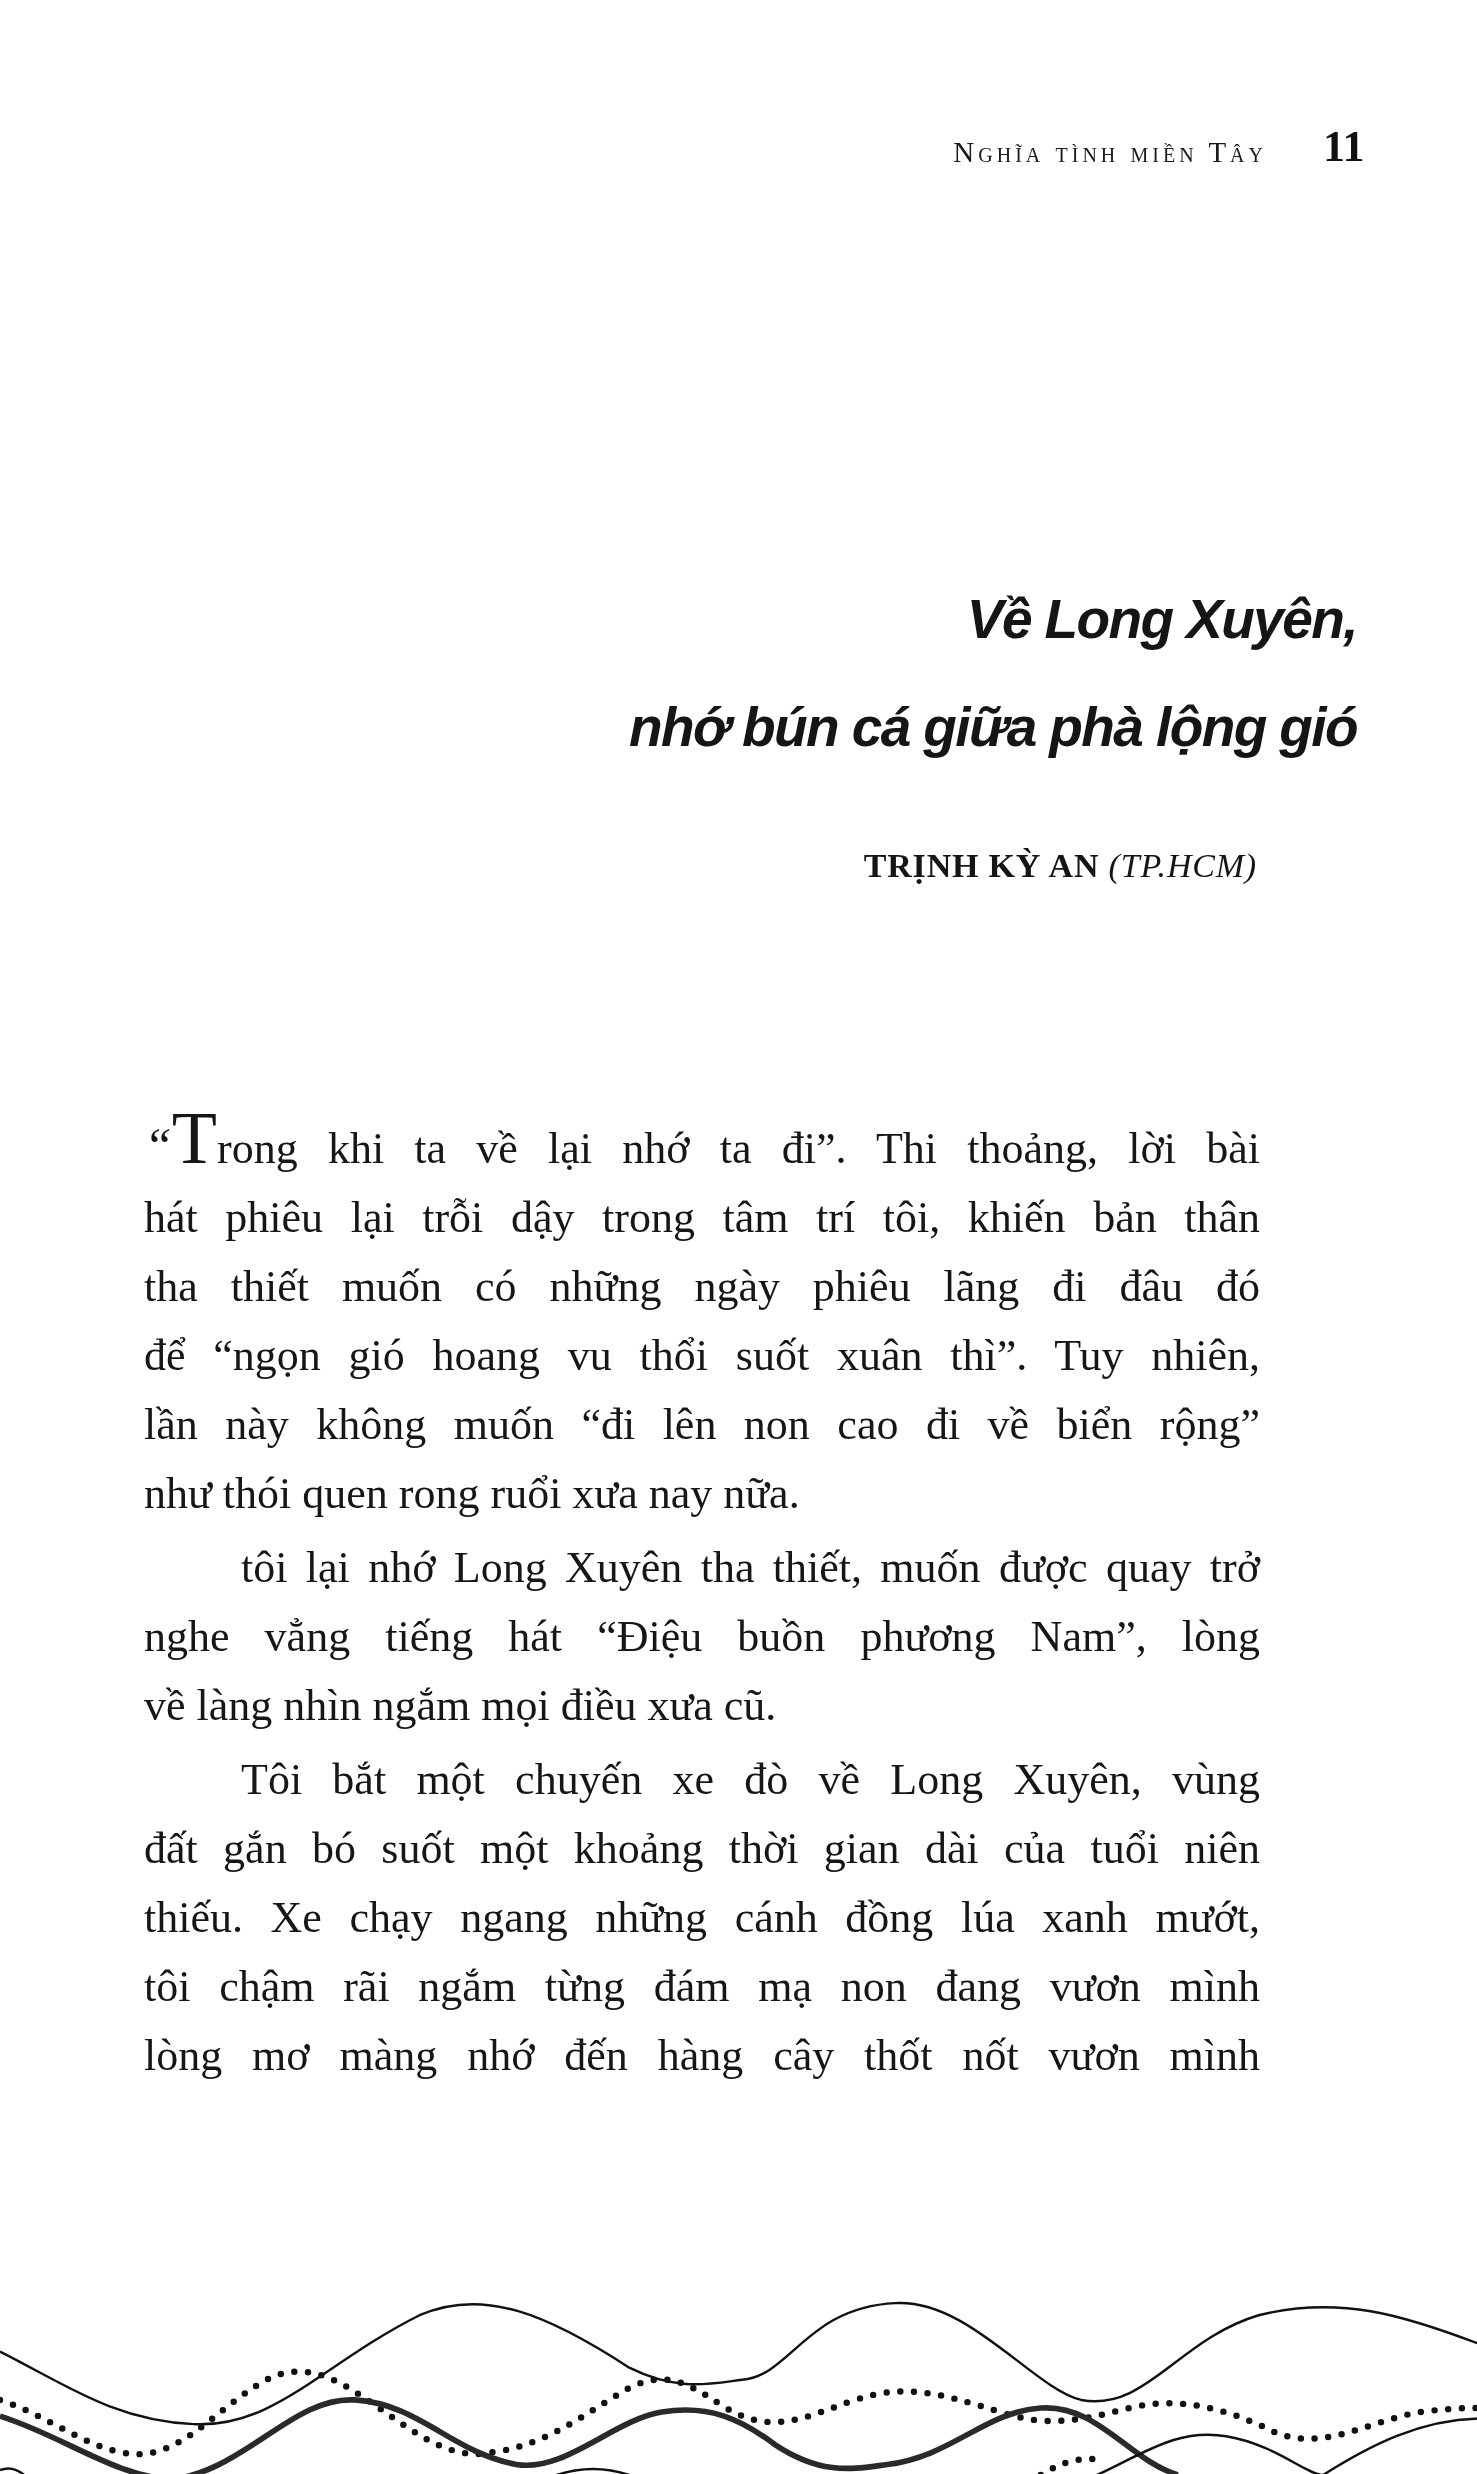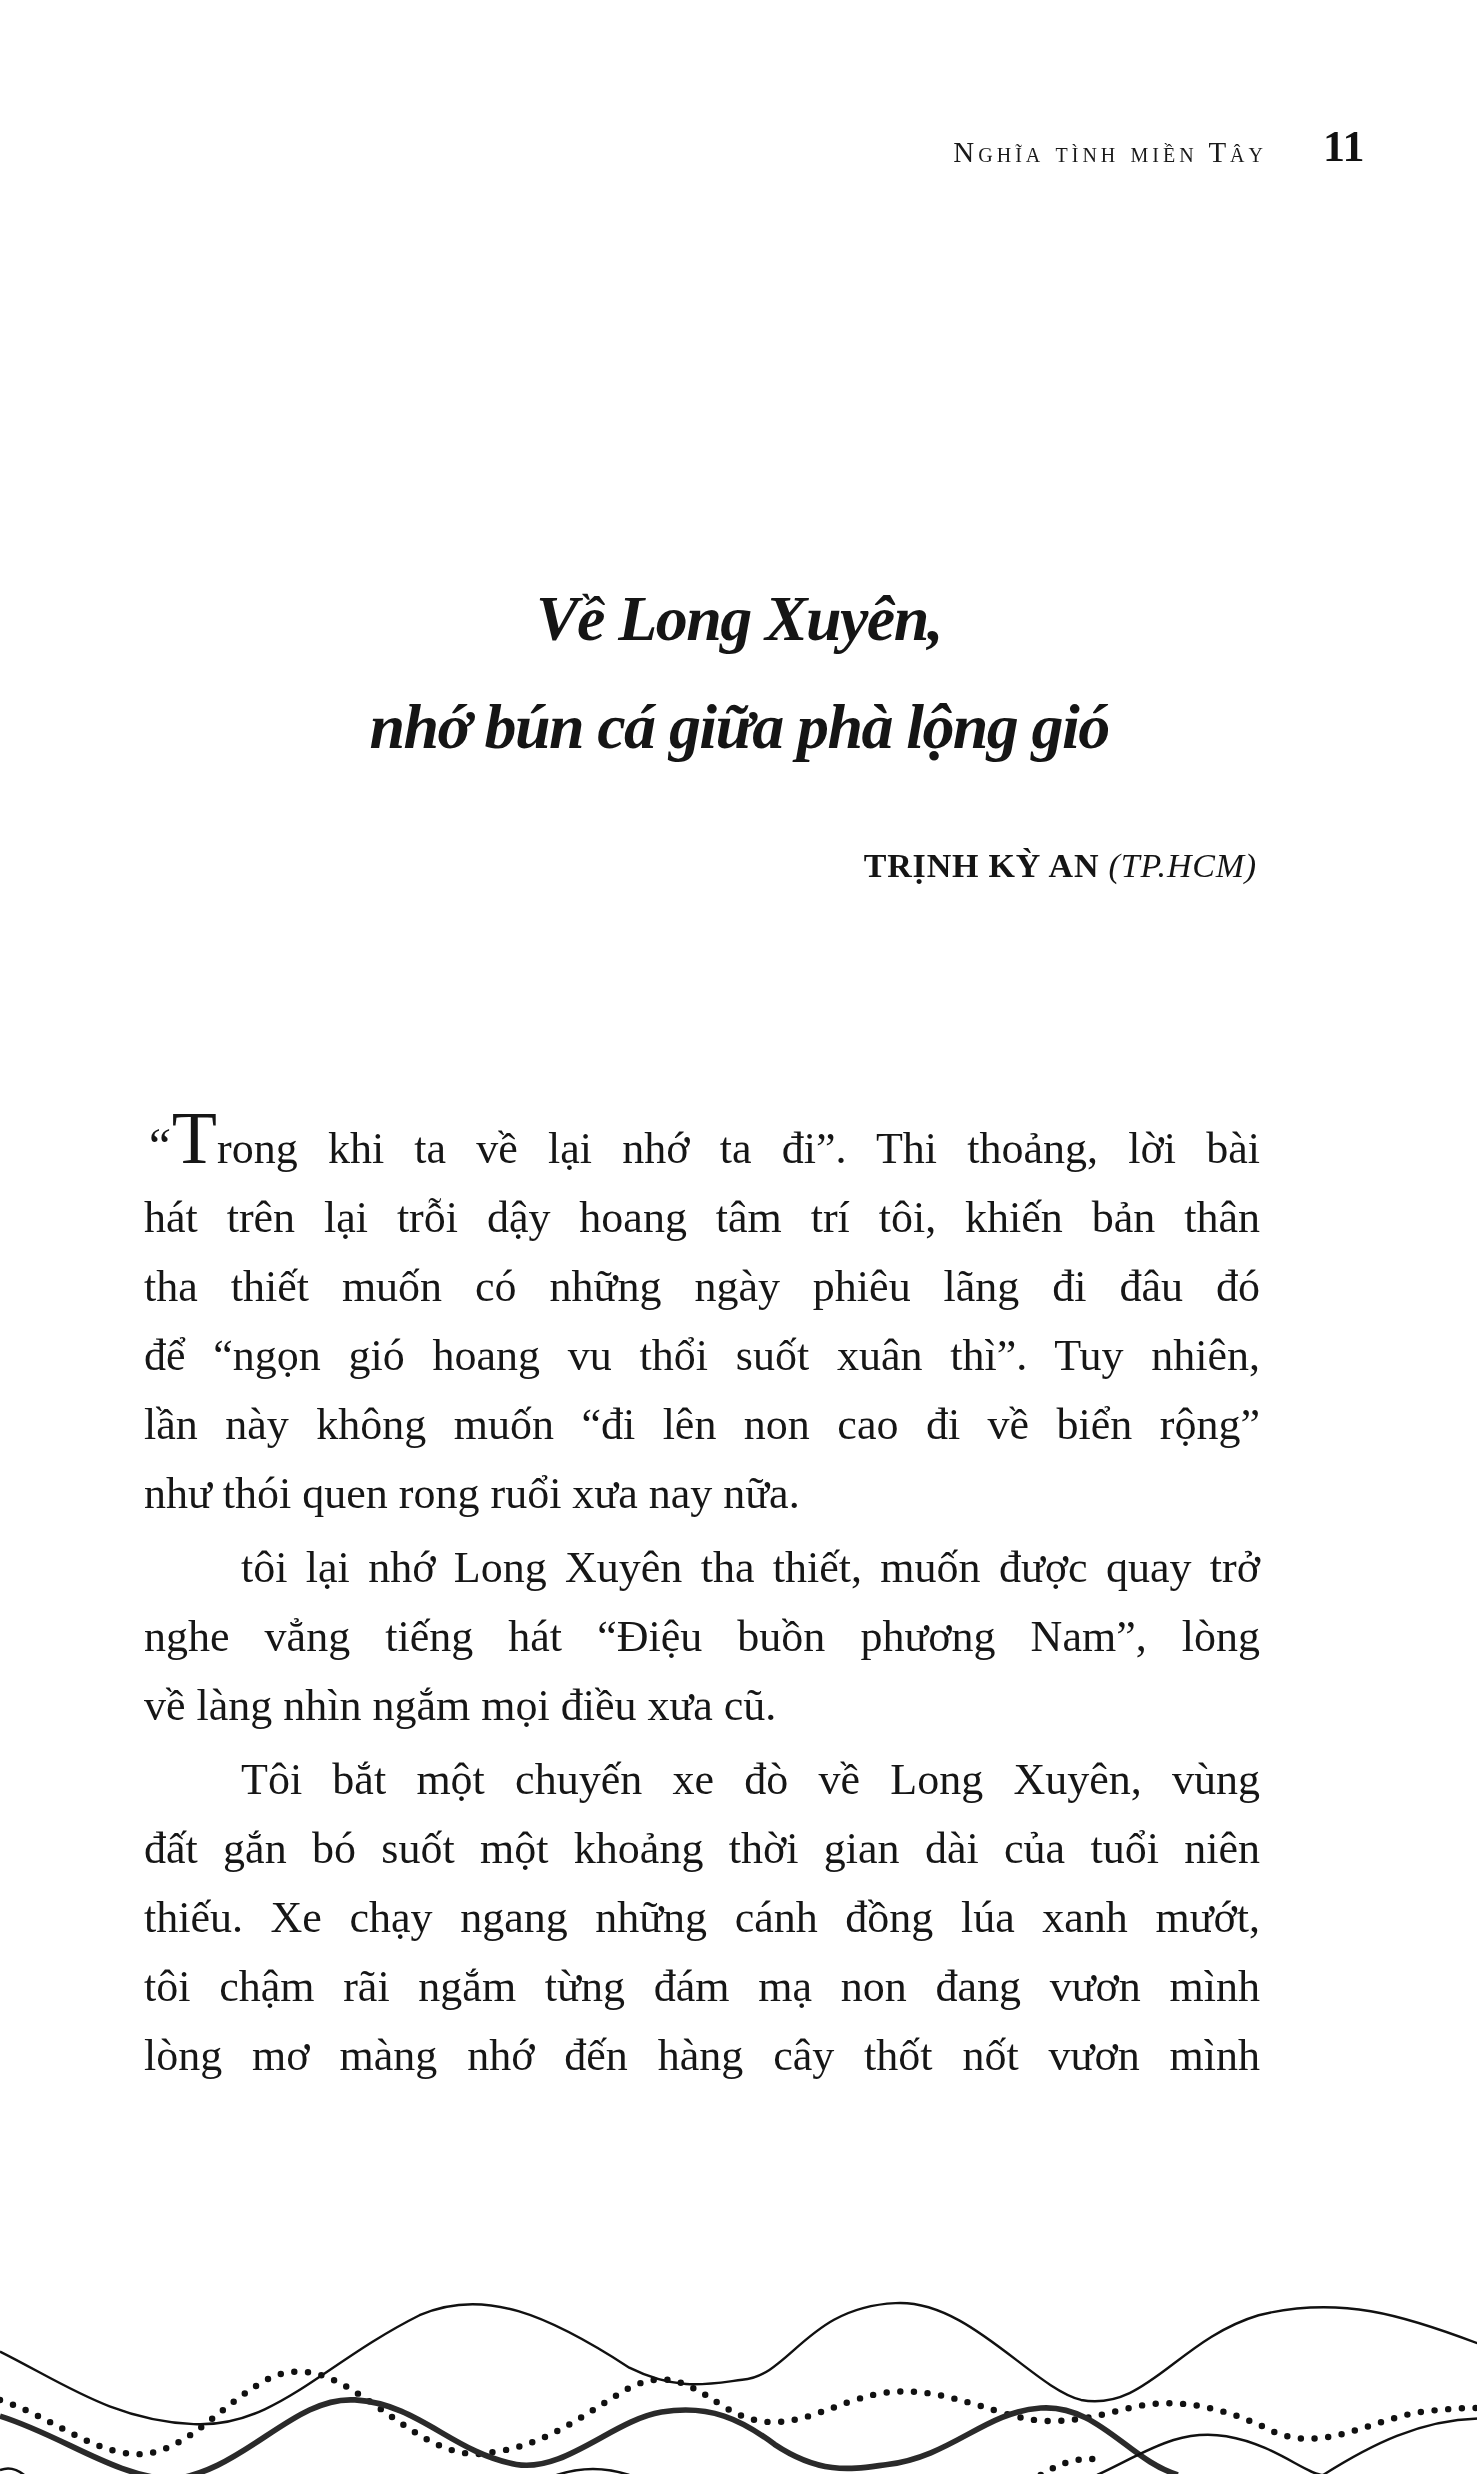--- a/index.html
+++ b/index.html
@@ -11,24 +11,24 @@
       font-family: "Liberation Serif", "DejaVu Serif", serif;
       font-size: 29px; letter-spacing: 4px; font-variant: small-caps; color: #1a1a1a;
     }
     .page-number {
       position: absolute; left: 1323px; top: 121px;
       font-family: "Liberation Serif", "DejaVu Serif", serif;
       font-size: 44px; font-weight: bold; color: #111;
     }
 
     .title {
-      position: absolute; left: 121px; top: 565px; width: 1236px; text-align: center;
-      font-family: Liberation Serif, serif;
+      position: absolute; left: 121px; top: 565px; width: 1236px; text-align: right;
+      font-family: Liberation Sans, sans-serif;
       font-style: italic; font-weight: bold; color: #151515;
-      font-size: 64px; line-height: 108px; letter-spacing: -1.6px;
+      font-size: 55px; line-height: 108px; letter-spacing: -1.6px;
     }
     .title .line { display: block; }
 
     .byline {
       position: absolute; left: 484px; top: 847px; width: 773px; text-align: right;
       font-family: "Liberation Serif", "DejaVu Serif", serif;
       font-size: 34px; color: #151515; letter-spacing: 0.8px;
     }
     .byline .name { font-weight: bold; margin-top: 36px; }
     .byline .place { font-style: italic; }
@@ -62,21 +62,21 @@
   </h1>
 
   <div class="byline">
     <span class="name">TRỊNH KỲ AN</span>
     <span class="place">(TP.HCM)</span>
   </div>
 
   <div class="body-text">
     <p>
       <span class="line"><span class="dropcap-quote">“</span><span class="dropcap-letter">T</span><span>rong khi ta về lại nhớ ta đi”. Thi thoảng, lời bài</span></span>
-      <span class="line">hát trên lại trỗi dậy hoang tâm trí tôi, khiến bản thân</span>
+      <span class="line">hát phiêu lại trỗi dậy trong tâm trí tôi, khiến bản thân</span>
       <span class="line">tha thiết muốn có những ngày phiêu lãng đi đâu đó</span>
       <span class="line">để “ngọn gió hoang vu thổi suốt xuân thì”. Tuy nhiên,</span>
       <span class="line">lần này không muốn “đi lên non cao đi về biển rộng”</span>
       <span class="line last">như thói quen rong ruổi xưa nay nữa.</span>
     </p>
     <p class="indent" style="text-indent:0;">
       <span class="line">tôi lại nhớ Long Xuyên tha thiết, muốn được quay trở</span>
       <span class="line">nghe vẳng tiếng hát “Điệu buồn phương Nam”, lòng</span>
       <span class="line last">về làng nhìn ngắm mọi điều xưa cũ.</span>
     </p>

